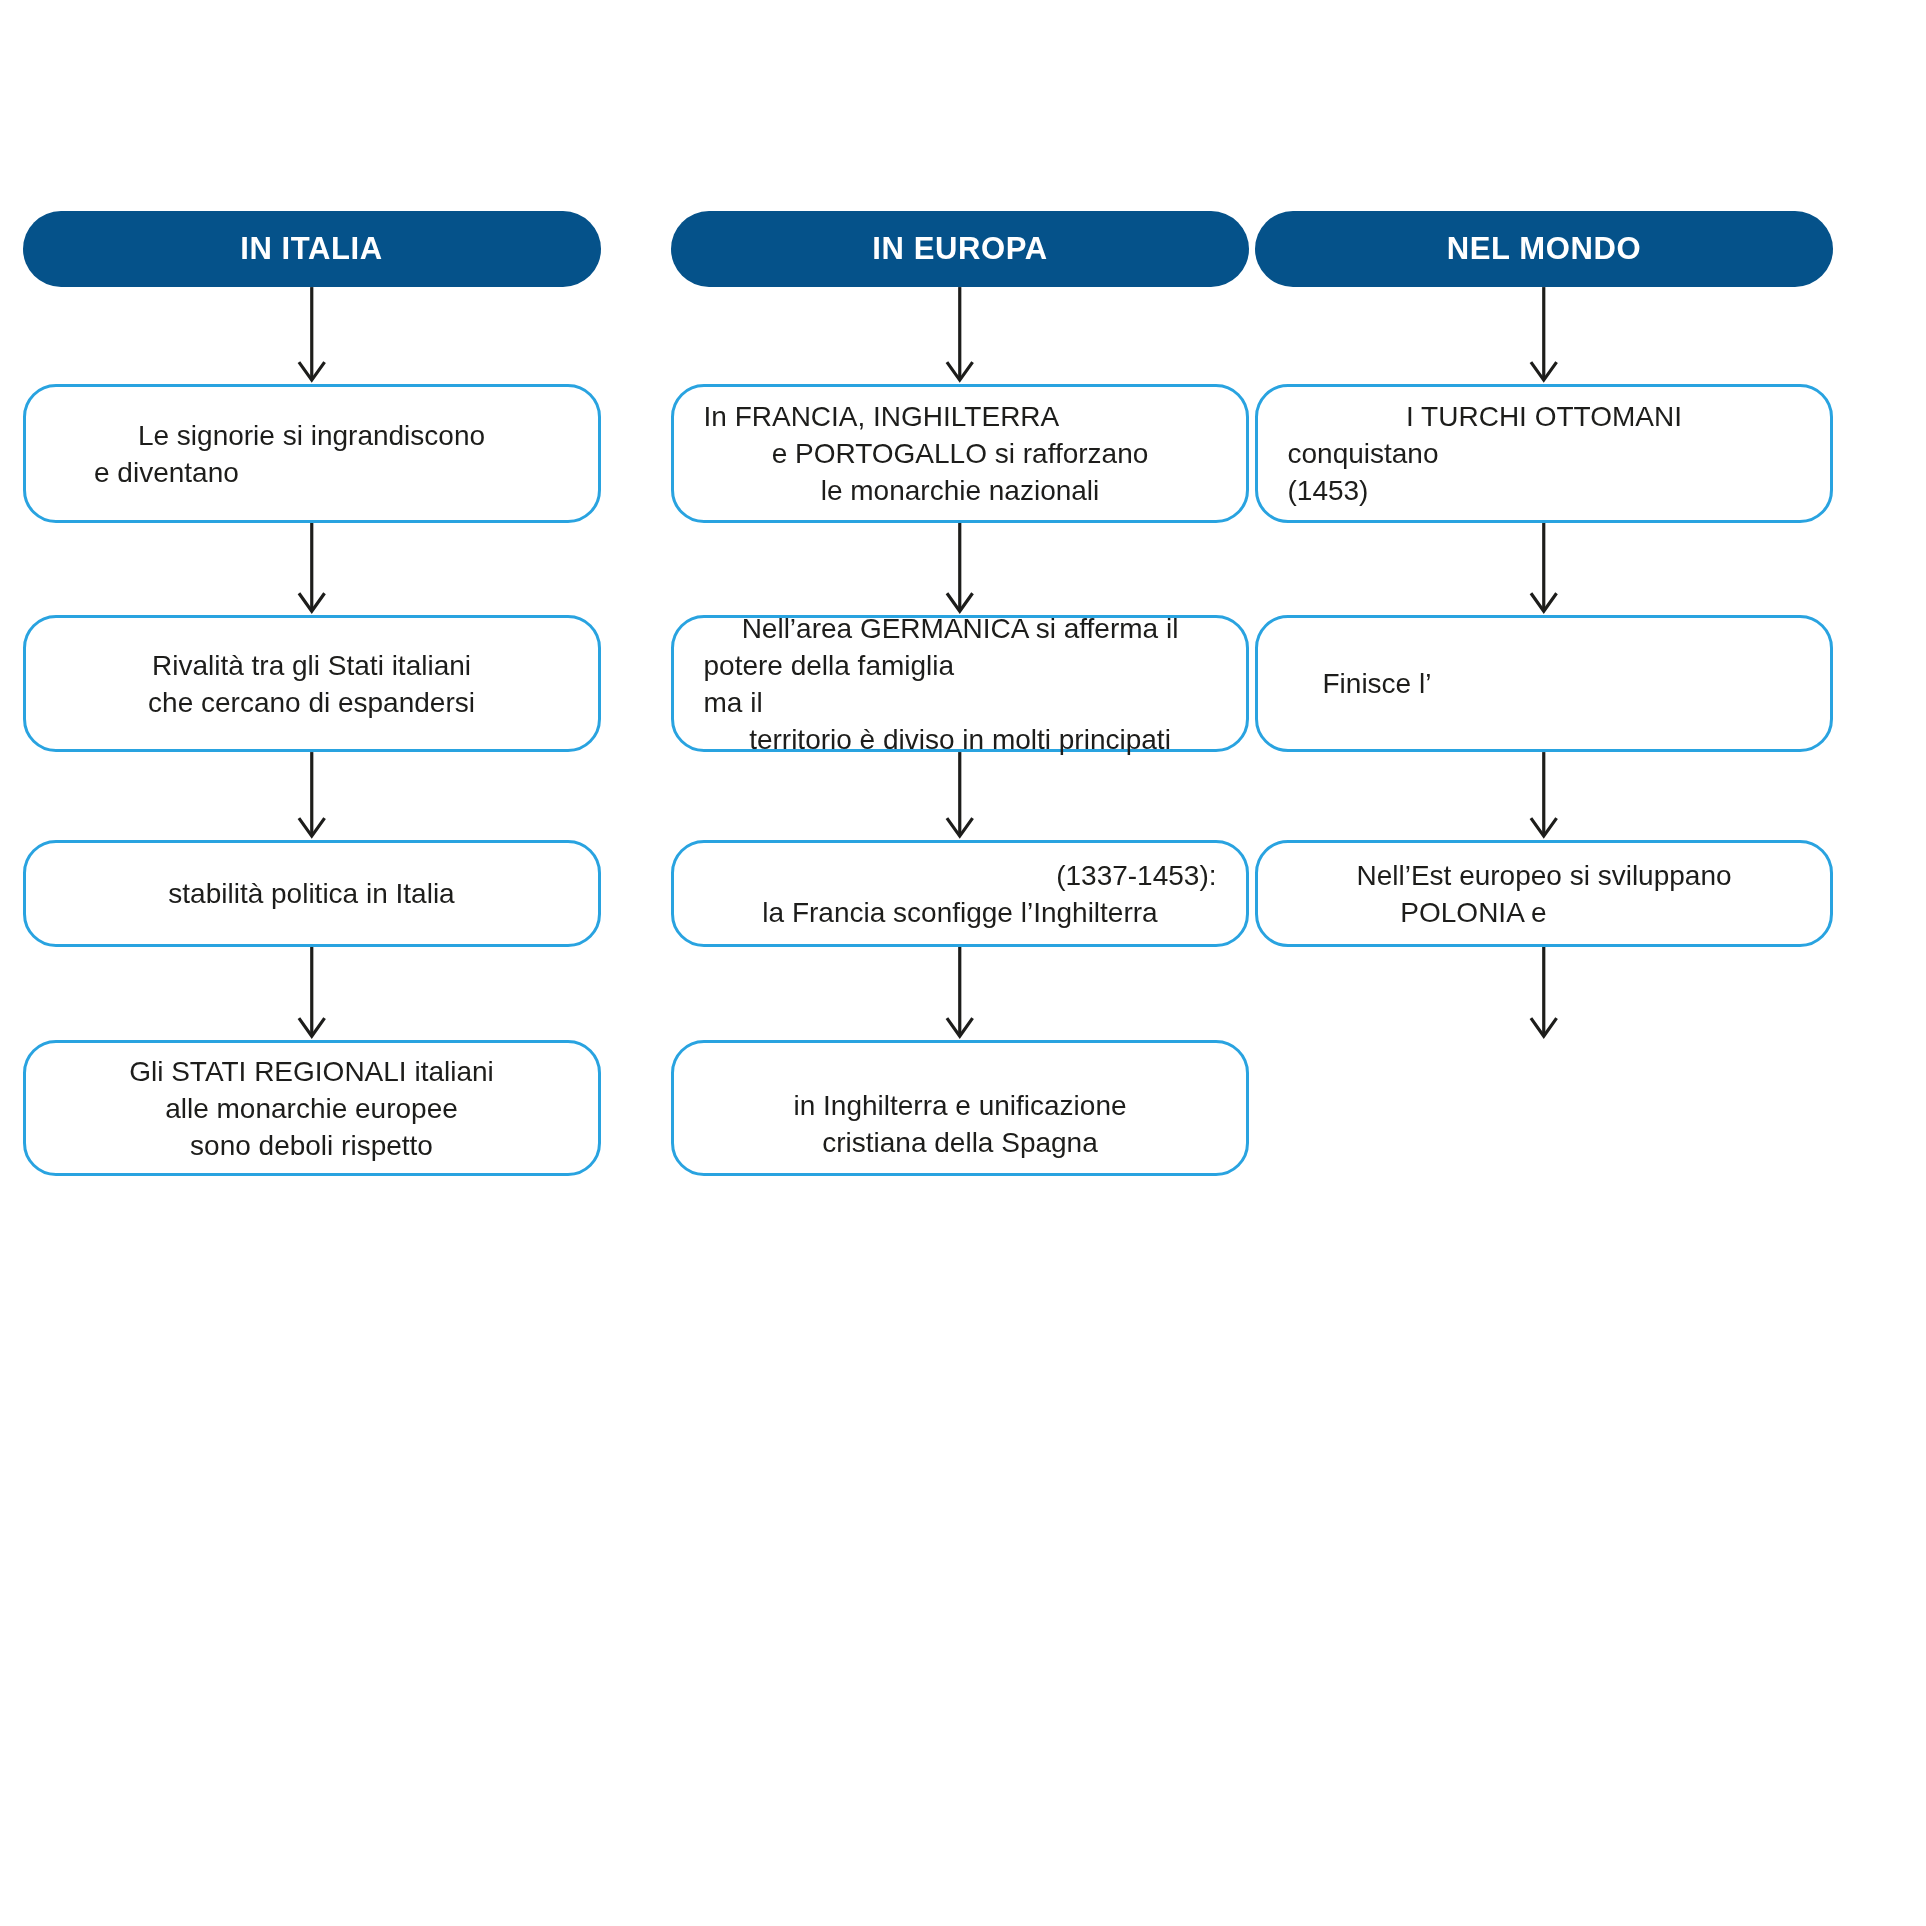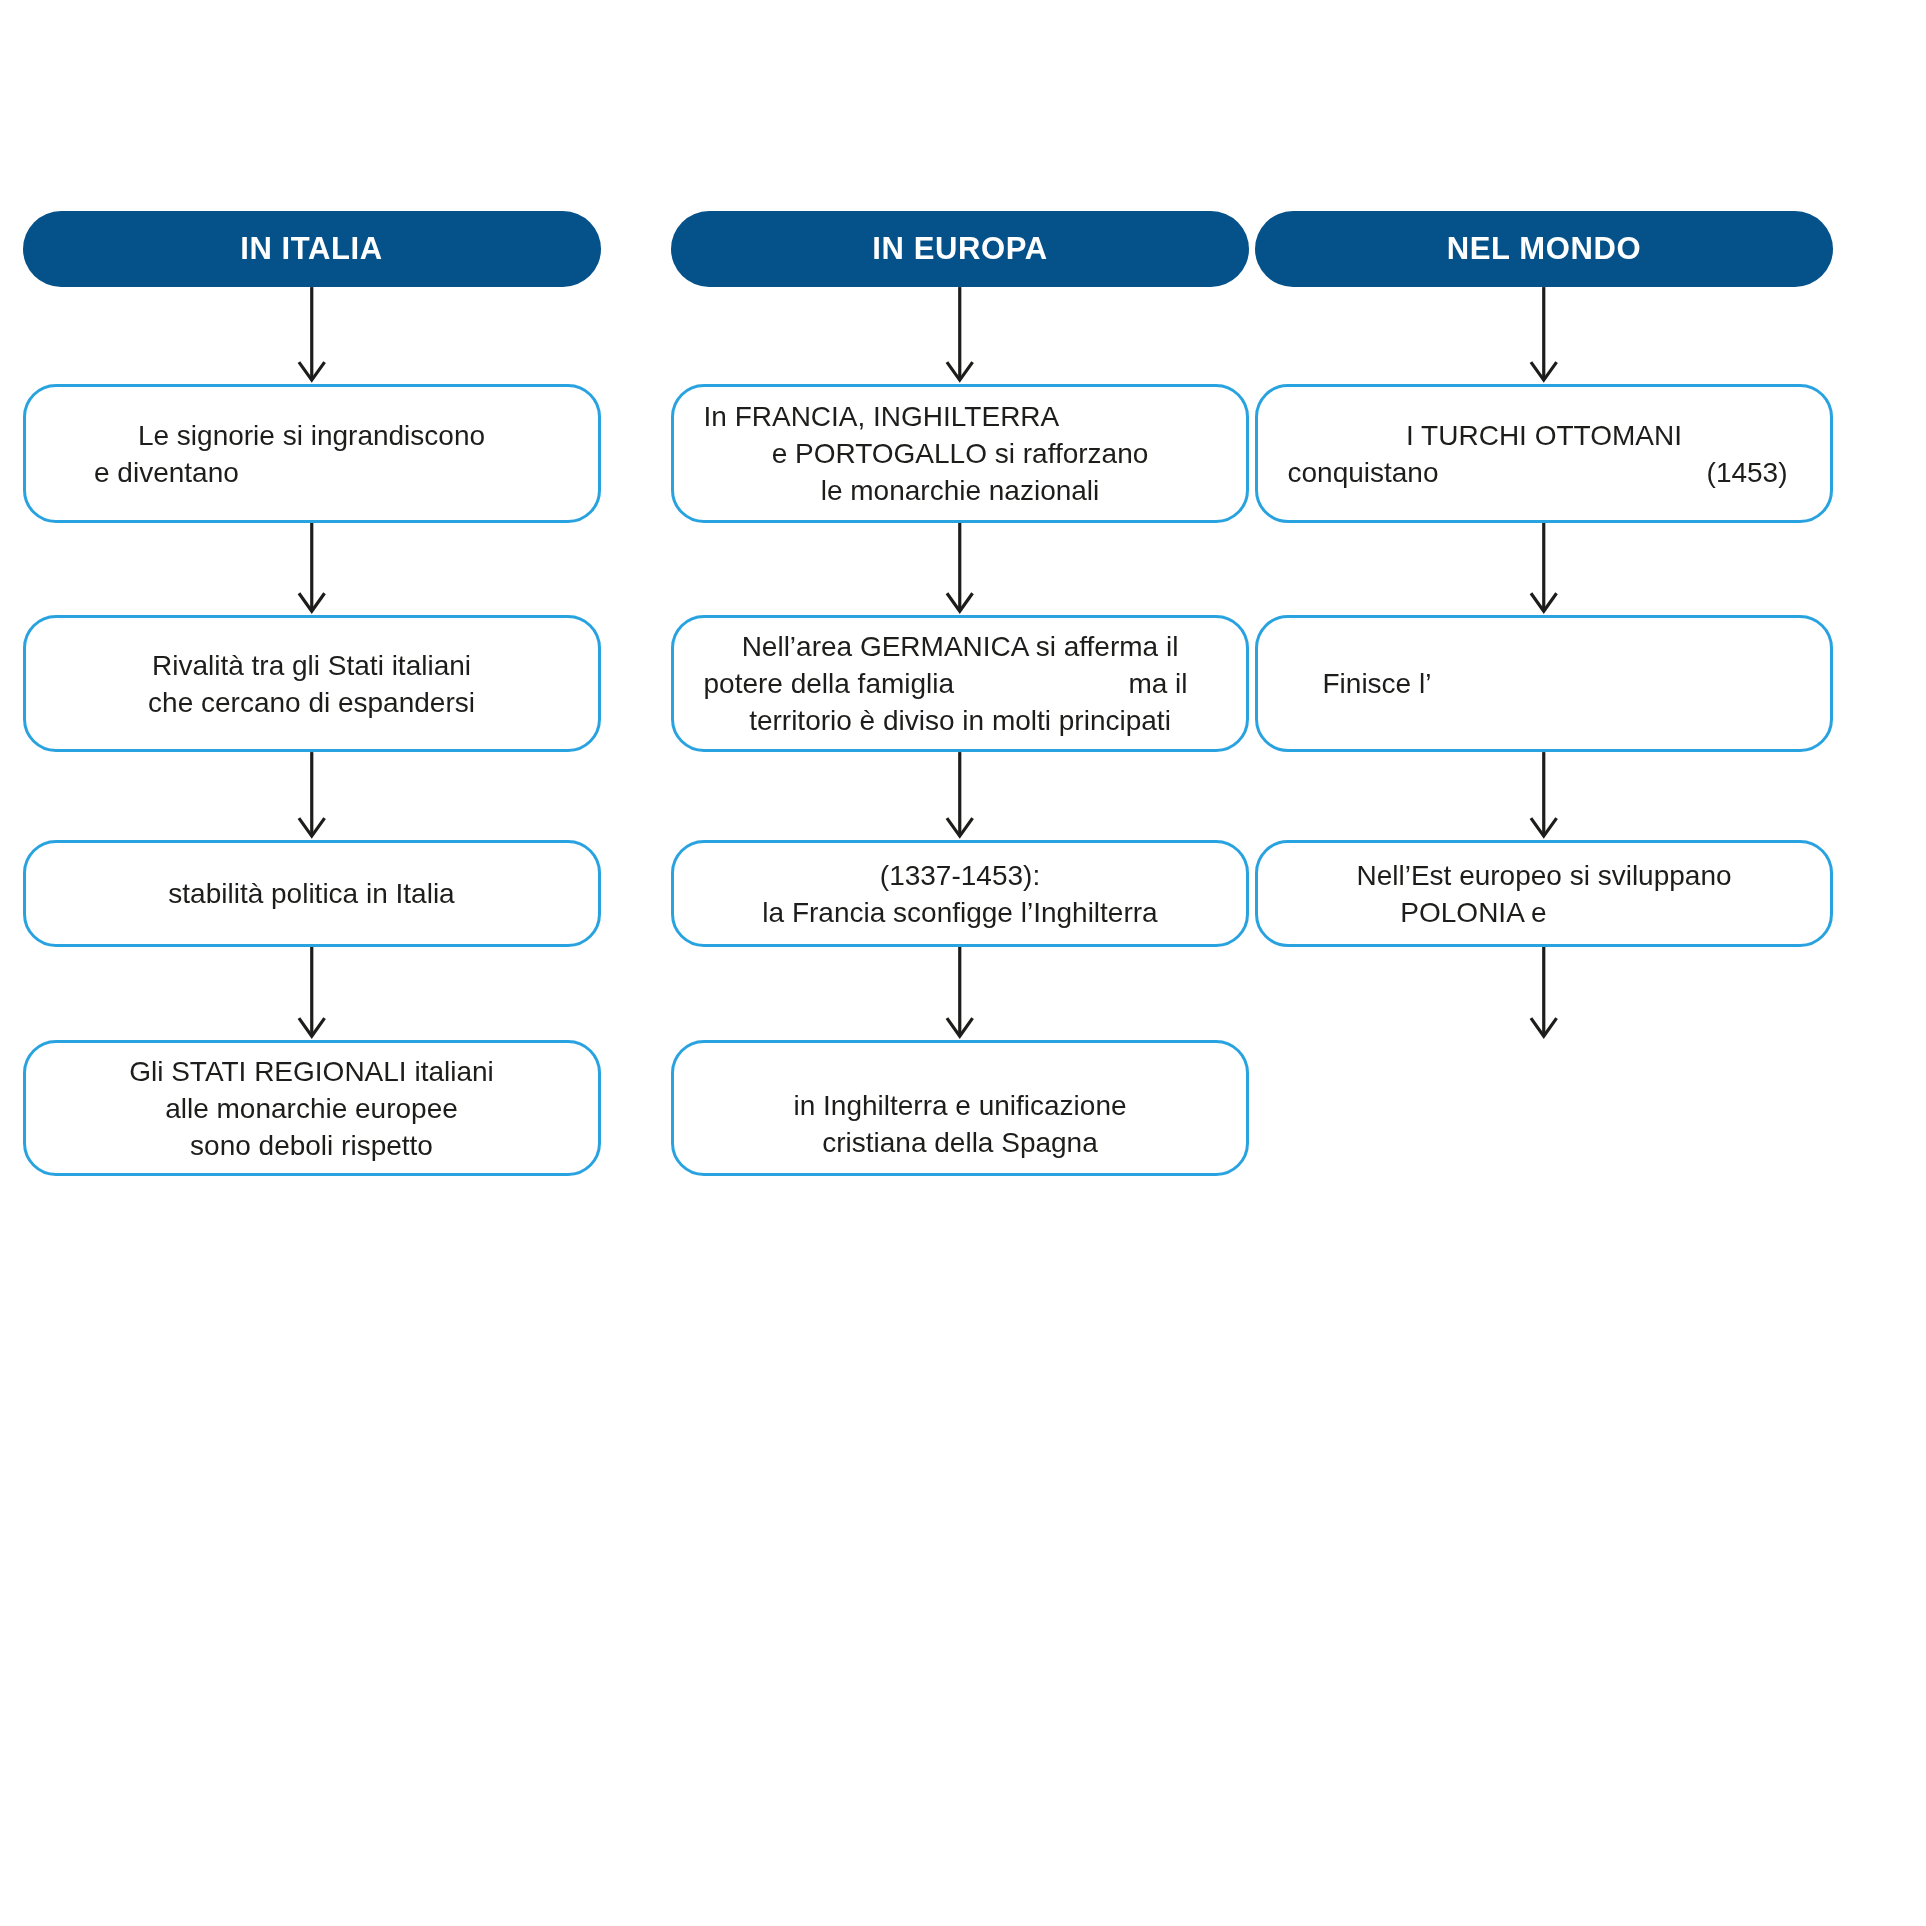--- a/index.html
+++ b/index.html
@@ -33,22 +33,22 @@
     border:3.9px solid var(--box-border,#29a3e0);
     border-radius:33px;
     background:#ffffff;
     padding:0 29.5px;
     font-size:28px;
     color:var(--text,#1d1d1b);
   }
   .b1{height:139px;} .b2{height:137px;} .b3{height:107px;} .b4{height:136px;}
 
   .ln{line-height:37px; white-space:nowrap;}
-  .c{text-align:center;} .l{text-align:left;} .r{text-align:center;}
-  .rowline{display:flex; justify-content:space-between; align-items:baseline;}
+  .c{text-align:center;} .l{text-align:left;} .r{text-align:right;}
+  .rowline{display:flex; justify-content:space-between; align-items:baseline;flex-direction:column;}
 
   .pl55{padding-left:35px;}
   .pl60{padding-left:39px;}
   .pl45{padding-left:29px;}
   .pr60{padding-right:39px;}
   .pr20{padding-right:13px;}
   .pr45{padding-right:29px;}
   .shift-left{padding-right:141px;}
   .shift-right{padding-left:90px;}
   .padtop50{padding-top:32px;}

